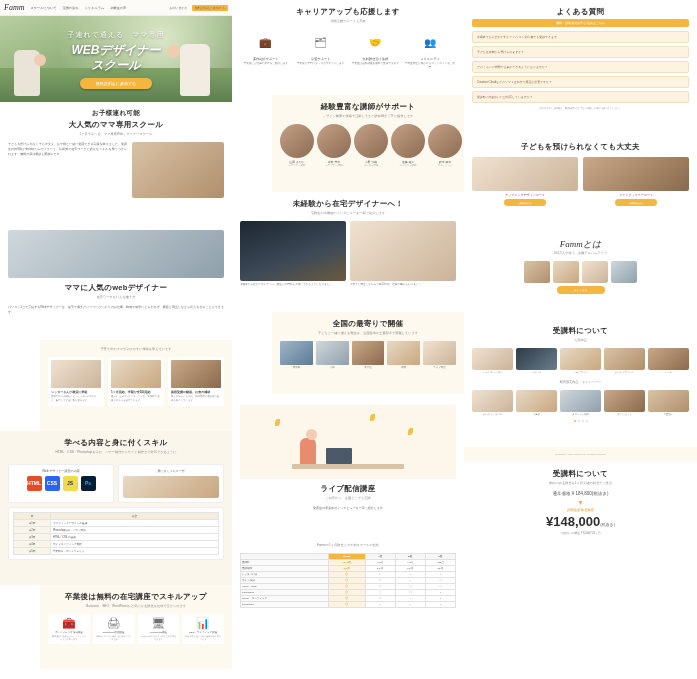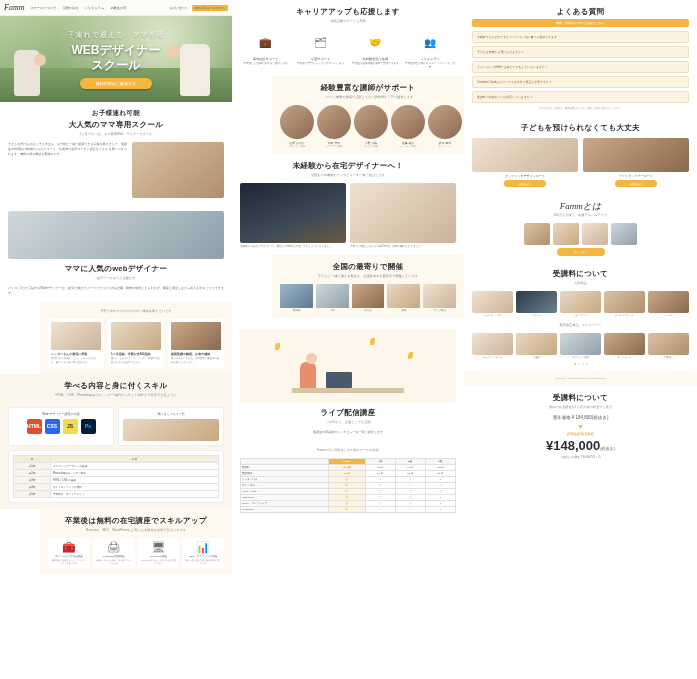--- a/index.html
+++ b/index.html
@@ -84,33 +84,34 @@
     position:absolute; top:14px; left:0; right:0;
     text-align:center; color:#fff;
   }
   .hero-copy .t1 {
     font-size:7px; letter-spacing:1px; text-shadow:0 1px 2px rgba(0,0,0,.4);
     margin-bottom:3px;
   }
   .hero-copy .t2 {
     font-size:12px; font-weight:bold; line-height:1.25;
     text-shadow:0 1px 3px rgba(0,0,0,.5);
+    font-style:italic;
   }
   .hero-btn {
     margin: 5px auto 0;
     width: 72px; height: 11px;
     background: #f4b63f; color:#fff;
     border-radius: 6px;
     font-size: 4px;
     display:flex; align-items:center; justify-content:center;
     box-shadow: 0 1px 2px rgba(0,0,0,.3);
   }
 
   
-  .sec { padding: 7px 8px 6px; }
+  .sec { padding: 7px 8px 25px; }
   .sec.tint { background: #fdf9ef; margin-left: 40px; }
   .sec.tint2 { background: #fbf6ec; }
   .sec-title {
     text-align:center;
     font-size: 7.5px;
     color: #2f2f2f;
     margin-bottom: 2px;
     font-weight: bold;
     letter-spacing: .3px;
   }

